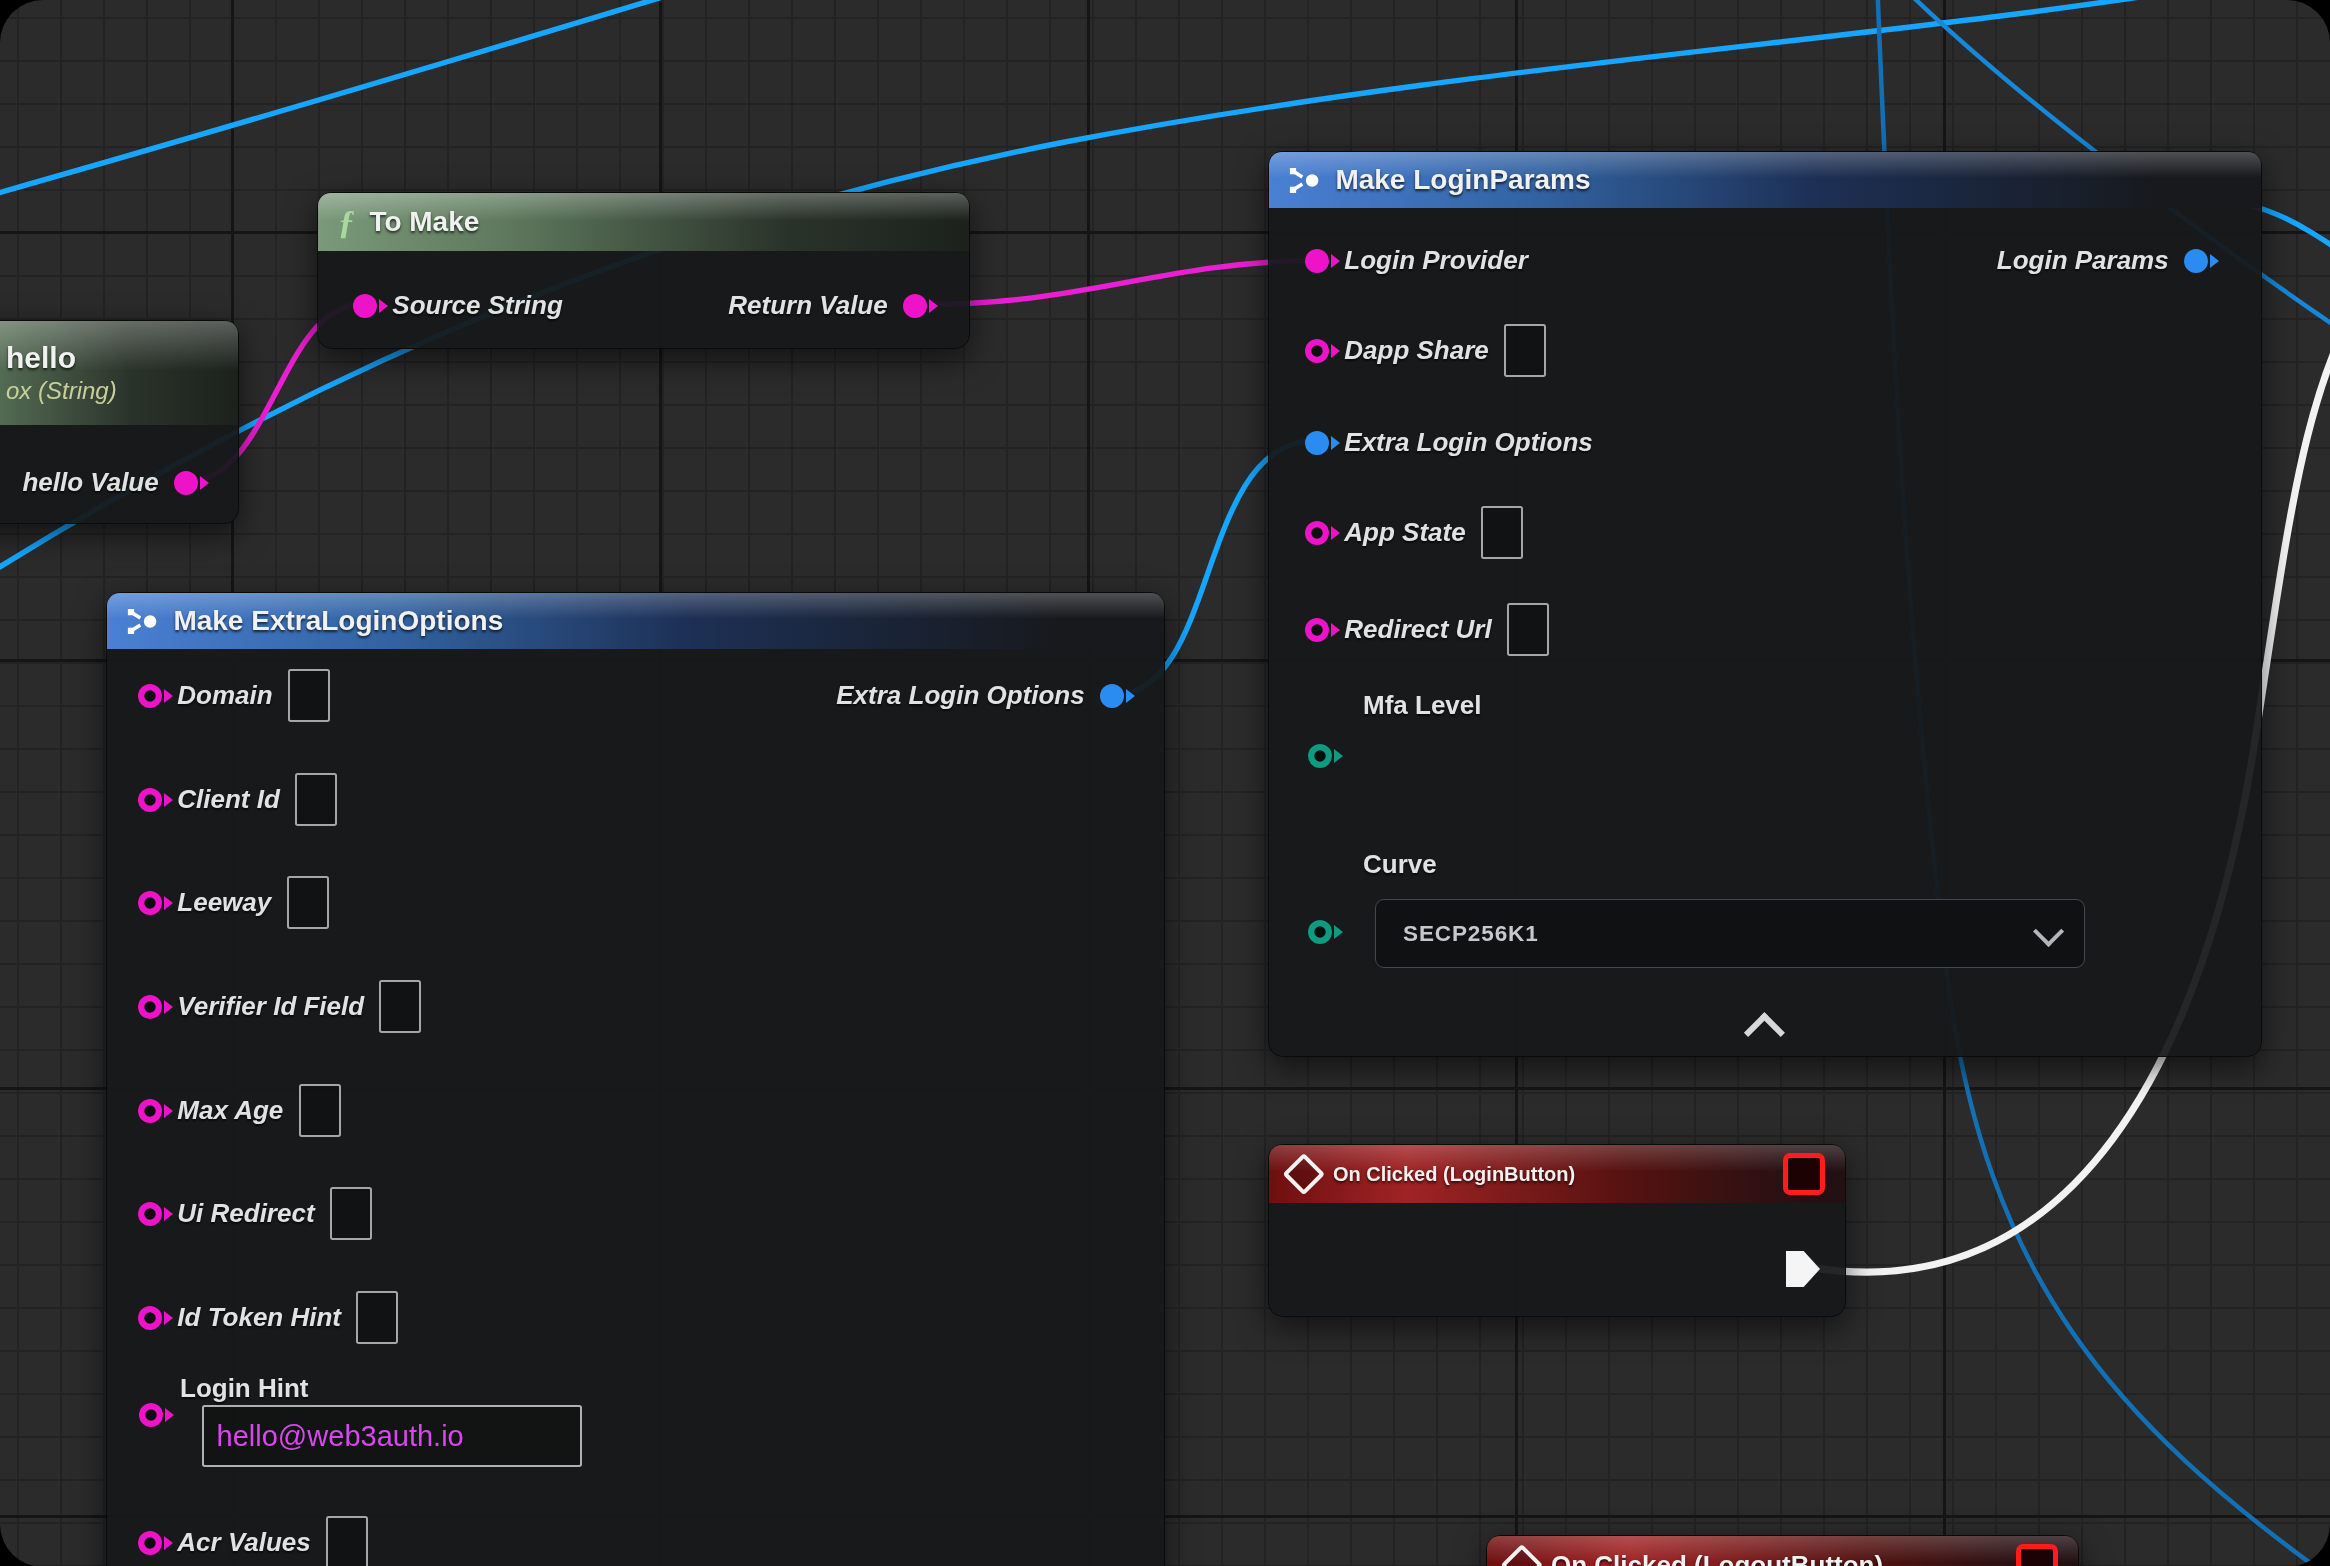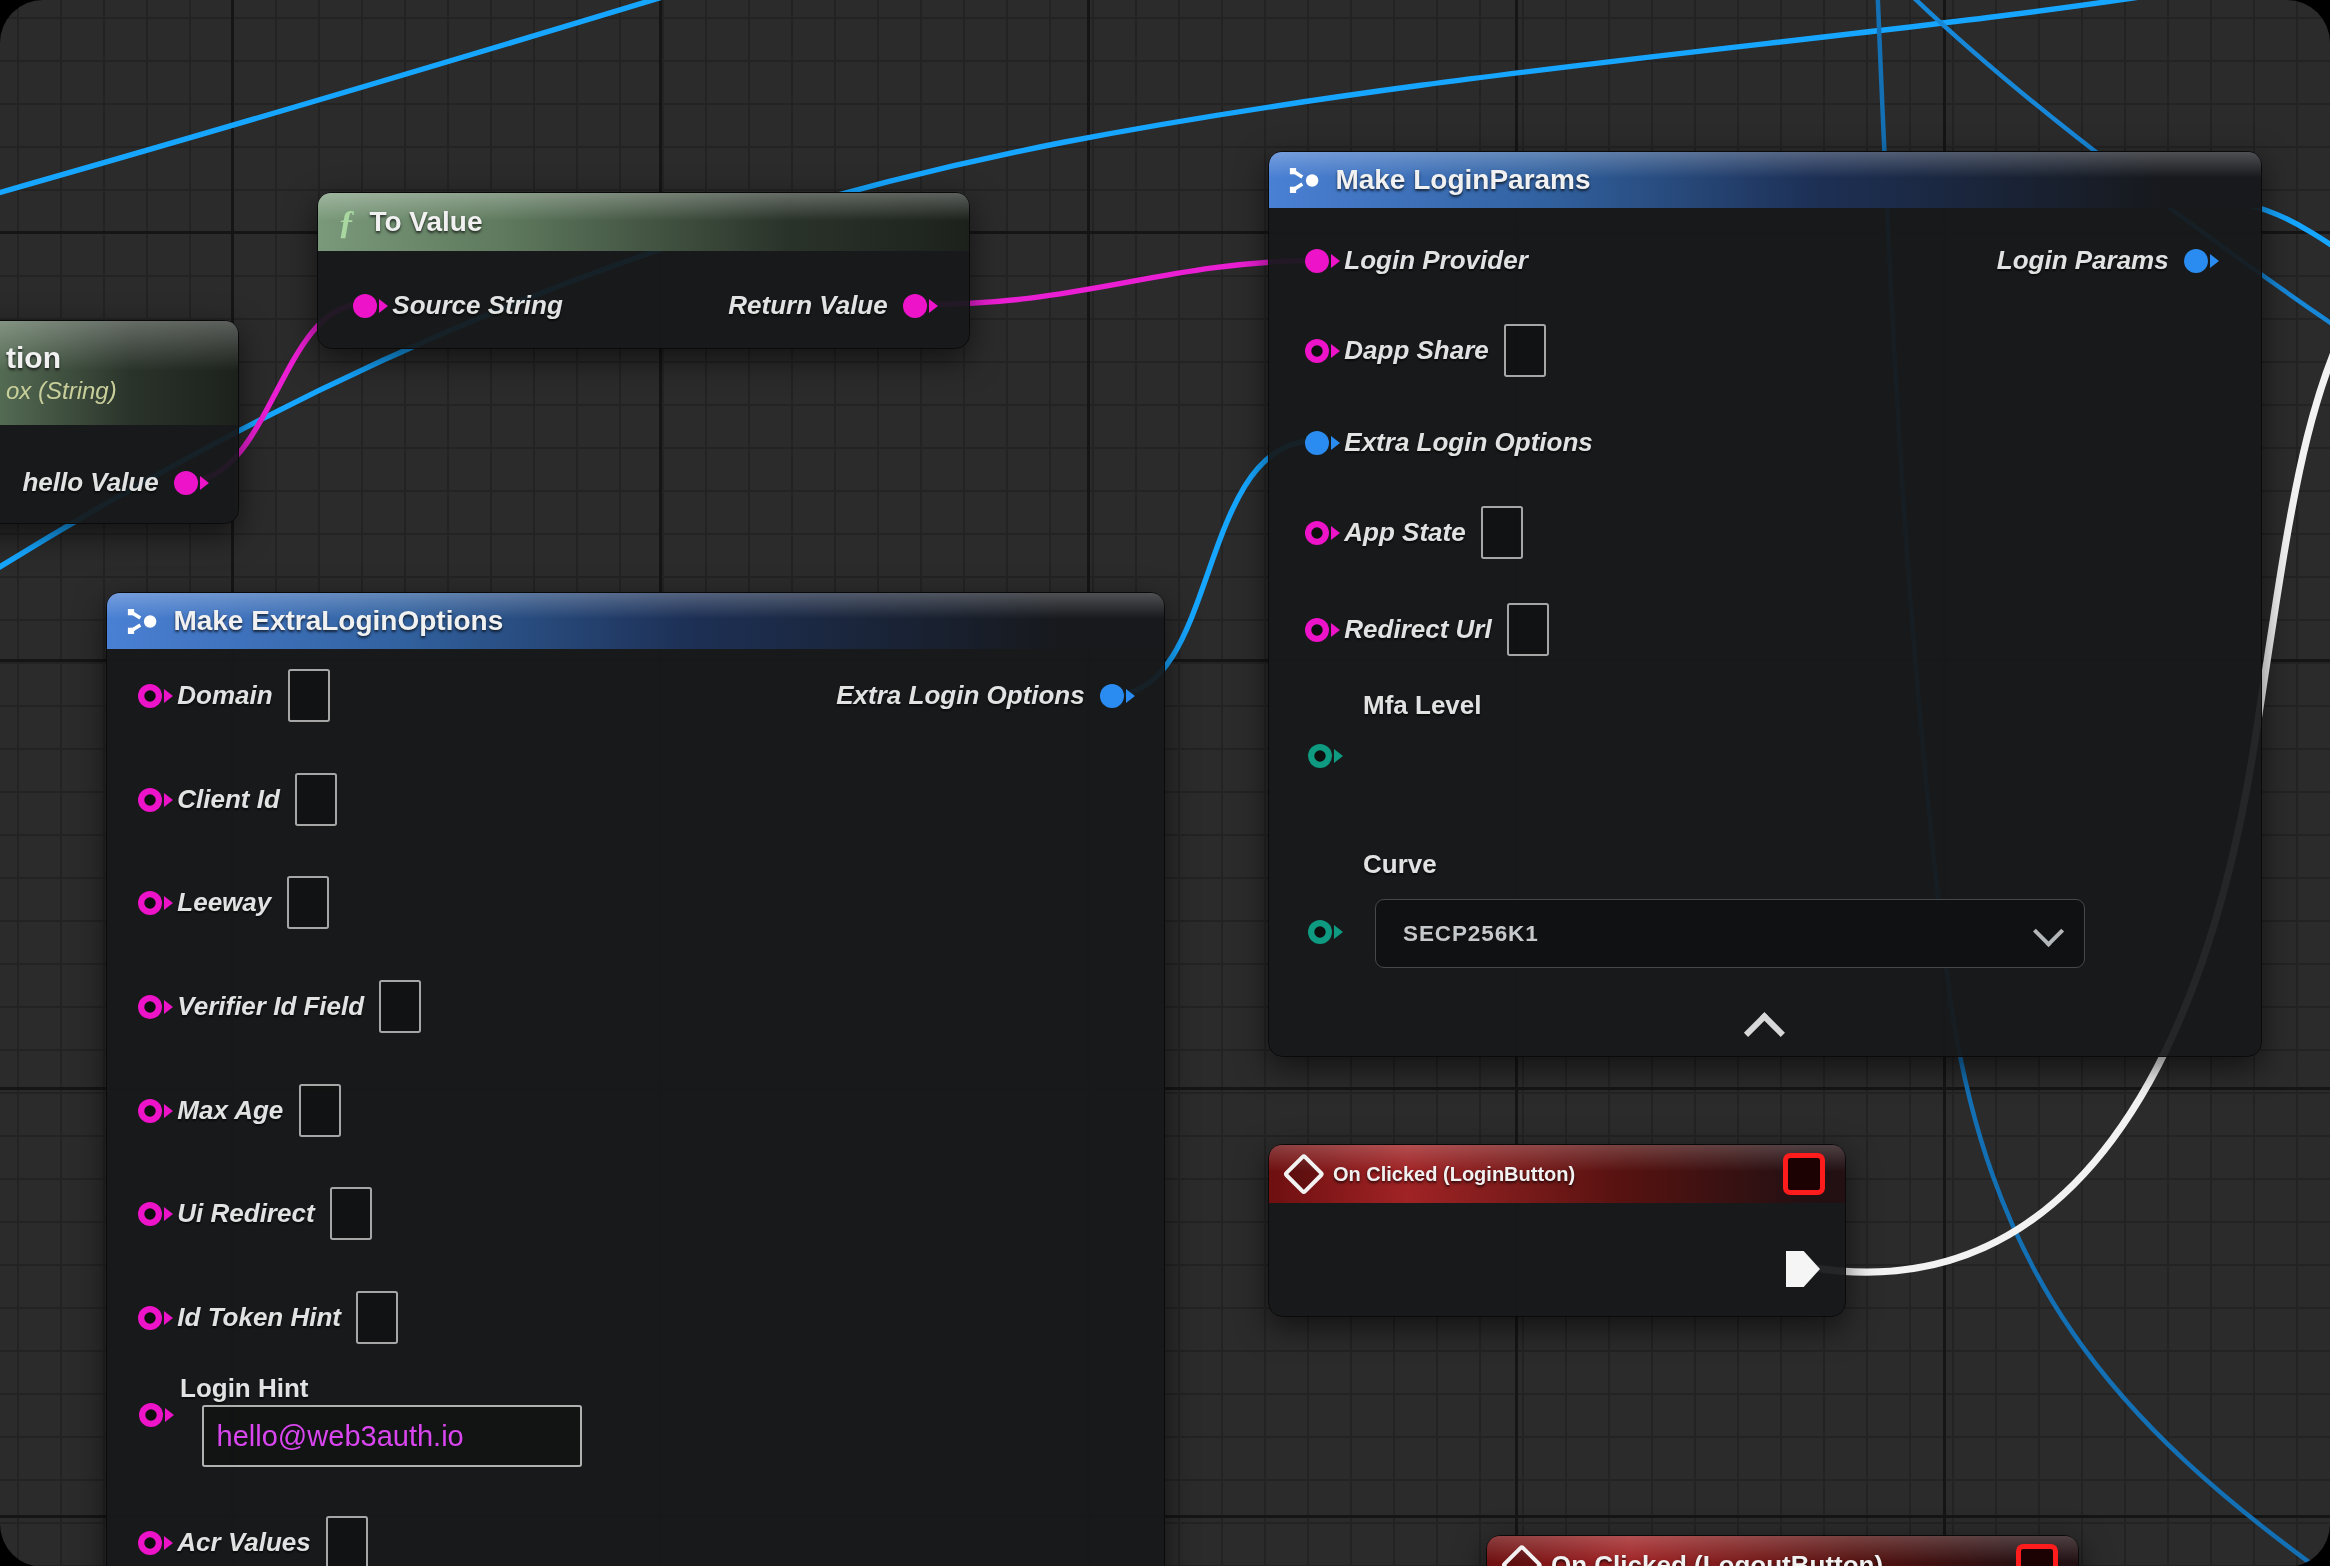--- a/index.html
+++ b/index.html
@@ -78,33 +78,33 @@
     <path d="M 2108 -20 C 2240 110 2430 250 2620 380" fill="none" stroke-width="5" stroke="#1787d8"></path>
     <path d="M 2437 219 C 2520 222 2556 250 2620 292" fill="none" stroke-width="6" stroke="#16a6ff"></path>
     <path d="M 1236 772 C 1352 772 1330 505 1450 490" fill="none" stroke-width="6" stroke="#16a6ff"></path>
     <path d="M 206 535 C 300 537 312 340 400 338" fill="none" stroke-width="6" stroke="#ea1ed2"></path>
     <path d="M 1014 338 C 1200 340 1285 292 1455 289" fill="none" stroke-width="6" stroke="#ea1ed2"></path>
     <path d="M 2014 1408 C 2300 1452 2450 1180 2505 820 C 2545 560 2560 420 2640 300" fill="none" stroke-width="8" stroke="#f2f2f2"></path>
   </svg>
 
   <div class="node" style="left:-144px; top:320px; width:381px; height:202px;">
     <div class="header func" style="height:104px; align-items:flex-start; flex-direction:column; justify-content:center; gap:1.8px; padding-left:149px;">
-      <span class="title" style="font-size:30px;">tion</span>
+      <span class="title" style="font-size:30px;">hello</span>
       <span class="subtitle">ox (String)</span>
     </div>
     <div class="row out" style="top:137px; right:40px;">
       <span class="pin magenta filled"></span>
       <span class="lbl">hello Value</span>
     </div>
   </div>
 
   <div class="node" style="left:317px; top:192px; width:651px; height:155px;">
     <div class="header func" style="height:58px;">
       <span class="ficon">ƒ</span>
-      <span class="title">To Value</span>
+      <span class="title">To Make</span>
     </div>
     <div class="row" style="left:35px; top:88px;">
       <span class="pin magenta filled"></span>
       <span class="lbl">Source String</span>
     </div>
     <div class="row out" style="right:42px; top:88px;">
       <span class="pin magenta filled"></span>
       <span class="lbl">Return Value</span>
     </div>
   </div>

